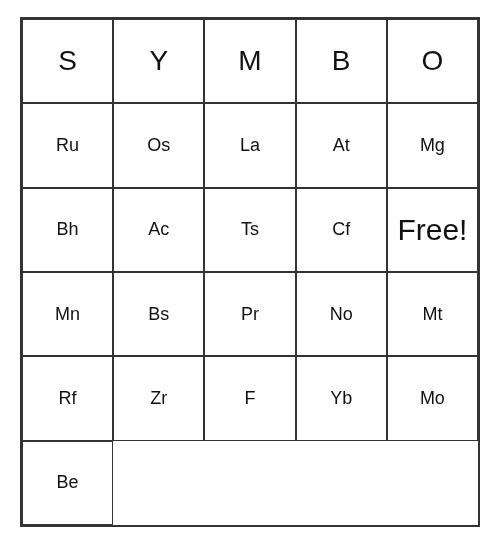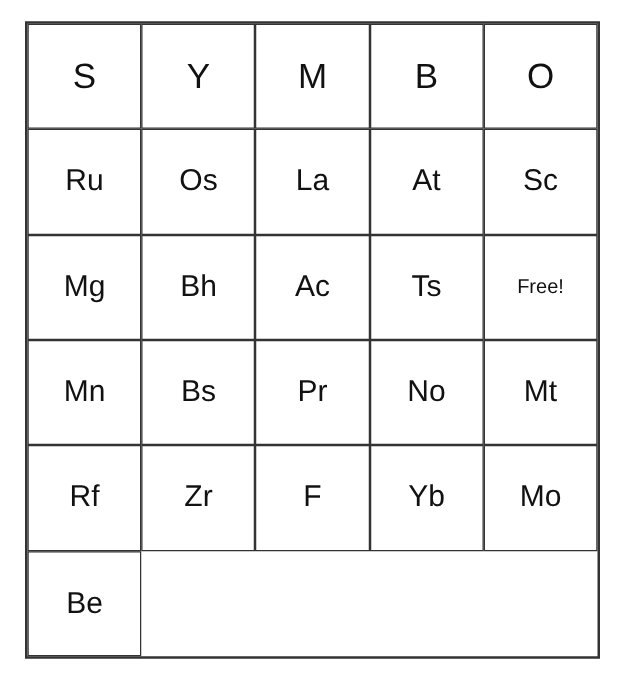--- a/index.html
+++ b/index.html
@@ -25,55 +25,55 @@
       display: grid;
       grid-template-rows: repeat(6, 1fr);
       grid-template-columns: repeat(5, 1fr);
     }
 
     .bingo-cell {
       border: 1px solid #333;
       display: flex;
       justify-content: center;
       align-items: center;
-      font-size: 24px;
+      font-size: 18px;
       color: #111;
     }
 
     .bingo-cell.header {
       font-size: 28px;
       font-weight: normal;
     }
 
     .bingo-cell.free {
-      font-size: 16px;
+      font-size: 30px;
     }
   </style>
 </head>
 <body>
 
 <div class="bingo-card">
 
   <div class="bingo-cell header">S</div>
   <div class="bingo-cell header">Y</div>
   <div class="bingo-cell header">M</div>
   <div class="bingo-cell header">B</div>
   <div class="bingo-cell header">O</div>
 
   <div class="bingo-cell">Ru</div>
   <div class="bingo-cell">Os</div>
   <div class="bingo-cell">La</div>
   <div class="bingo-cell">At</div>
 
-  <div class="bingo-cell">Sc</div>
   <div class="bingo-cell">Mg</div>
   <div class="bingo-cell">Bh</div>
   <div class="bingo-cell">Ac</div>
   <div class="bingo-cell">Ts</div>
 
+  <div class="bingo-cell">Cf</div>
   <div class="bingo-cell free">Free!</div>
   <div class="bingo-cell">Mn</div>
   <div class="bingo-cell">Bs</div>
 
   <div class="bingo-cell">Pr</div>
   <div class="bingo-cell">No</div>
   <div class="bingo-cell">Mt</div>
   <div class="bingo-cell">Rf</div>
   <div class="bingo-cell">Zr</div>
 

